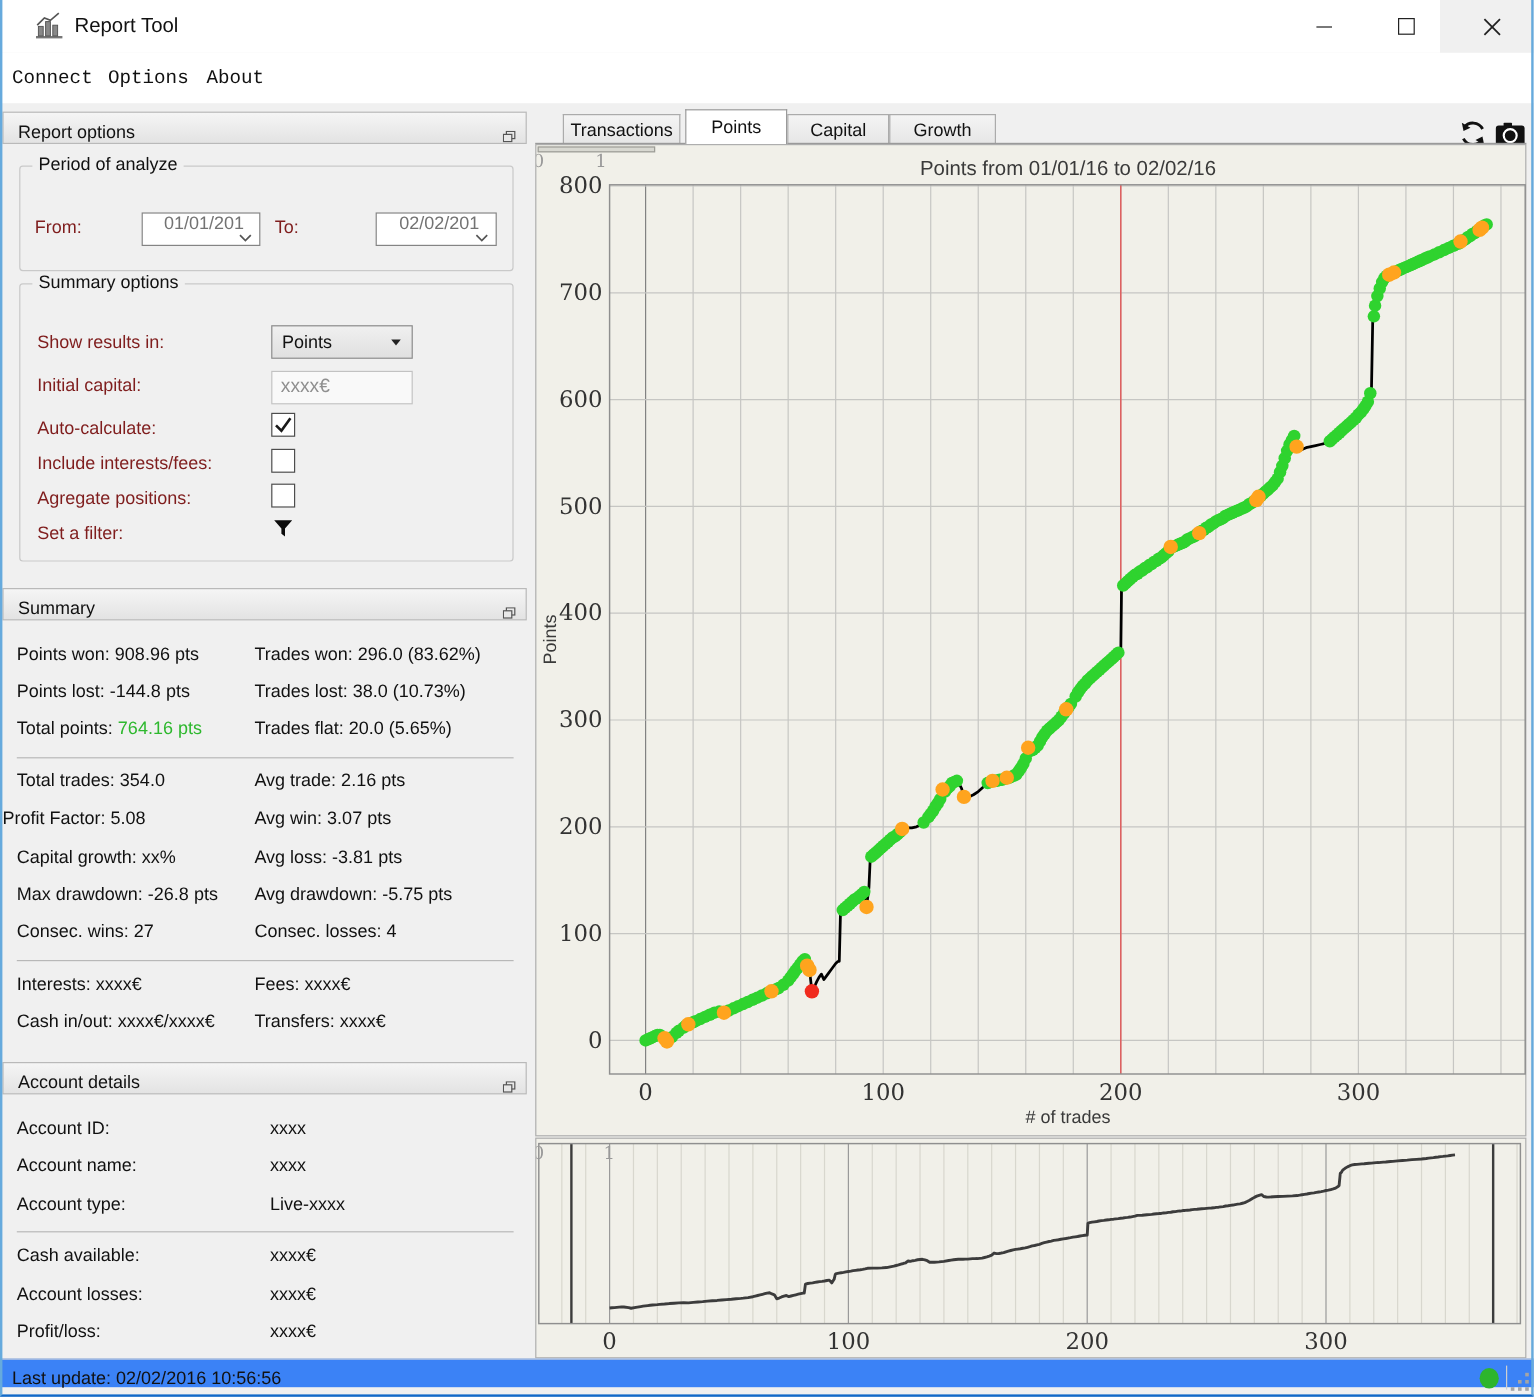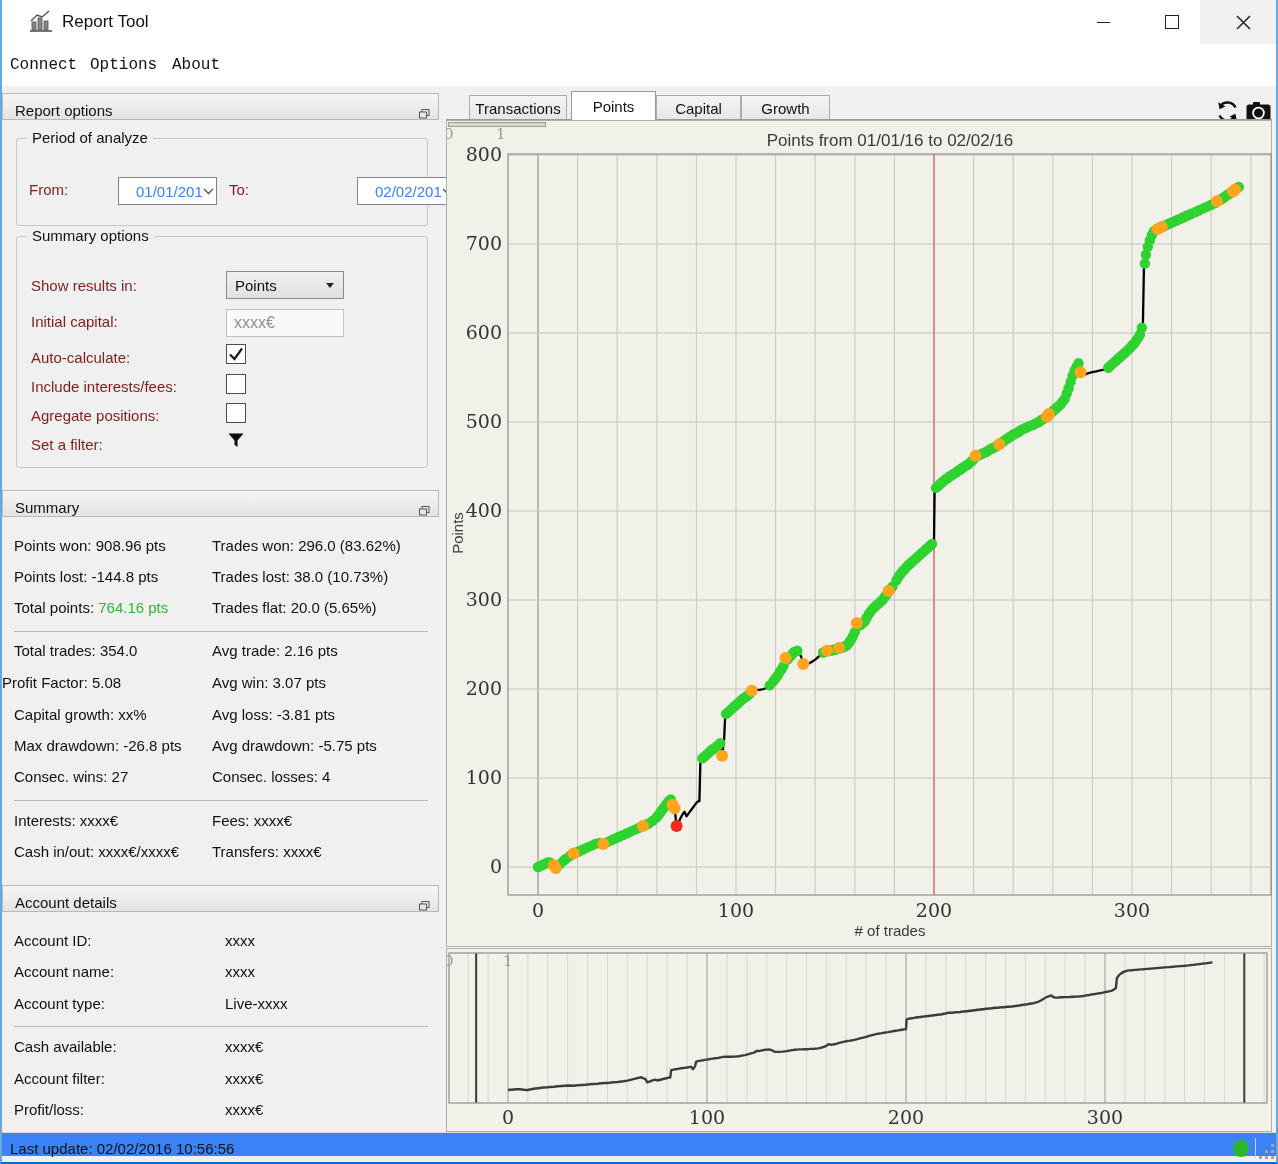--- a/index.html
+++ b/index.html
@@ -17,21 +17,21 @@
   .menu-item{top:6px;height:30px;display:flex;align-items:center;font-size:16px;color:#111;padding:0 6px;}
   
   .panel-header{left:2px;width:437px;height:27px;background:linear-gradient(#f5f5f5,#e3e3e3);
                 border:1px solid #b9b9b9;box-sizing:border-box;display:flex;align-items:flex-end;
                 padding:0 8px 0 12px;font-size:15px;color:#111;}
   .panel-header .spacer{flex:1;}
   .groupbox{border:1px solid #c9c9c9;border-radius:3px;box-sizing:border-box;}
   .grouplabel{position:absolute;top:-10px;left:10px;background:#f0f0f0;padding:0 5px;font-size:15px;color:#111;}
   .lbl{font-size:15px;color:#7f1d1d;white-space:nowrap;}
   .combo-date{background:#fff;border:1px solid #848484;box-sizing:border-box;display:flex;align-items:center;
-              font-size:15px;color:#3b82f6;padding-left:17px;}
+              font-size:15px;color:#737373;padding-left:5px;flex-direction:column;}
   .combo-date .chev{margin-left:auto;margin-right:6px;}
   .combo-gray{background:linear-gradient(#f0f0f0,#e0e0e0);border:1px solid #8a8a8a;box-sizing:border-box;
               display:flex;align-items:center;font-size:15px;color:#111;padding-left:8px;}
   .combo-gray .tri{margin-left:auto;margin-right:9px;width:0;height:0;
                    border-left:4.5px solid transparent;border-right:4.5px solid transparent;border-top:5px solid #222;}
   .input-dis{background:#f9f9f9;border:1px solid #c2c2c2;box-sizing:border-box;display:flex;align-items:center;
              font-size:16px;color:#8f8f8f;padding-left:7px;}
   .checkbox{width:20px;height:20px;background:#fff;border:1px solid #4d4d4d;box-sizing:border-box;}
   .statline{font-size:15px;color:#111;white-space:nowrap;}
   .green-val{color:#2eb82e;}
@@ -122,21 +122,21 @@
   <span class="abs lbl" style="left:12px;top:42px;">From:</span>
   <div class="abs combo-date" style="left:101px;top:38px;width:99px;height:28px;">
     <span>01/01/201</span>
     <span class="chev">
       <svg width="11" height="7" viewBox="0 0 11 7">
           <polyline points="1,1 5.5,5.5 10,1" fill="none" stroke="#555" stroke-width="1.4"></polyline>
         </svg>
     </span>
   </div>
   <span class="abs lbl" style="left:212px;top:42px;">To:</span>
-  <div class="abs combo-date" style="left:296px;top:38px;width:101px;height:28px;margin-left:44px;">
+  <div class="abs combo-date" style="left:296px;top:38px;width:101px;height:28px;">
     <span>02/02/201</span>
     <span class="chev">
       <svg width="11" height="7" viewBox="0 0 11 7">
           <polyline points="1,1 5.5,5.5 10,1" fill="none" stroke="#555" stroke-width="1.4"></polyline>
         </svg>
     </span>
   </div>
 </div>
 
 <div class="abs groupbox" style="left:16px;top:236px;width:412px;height:232px;">
@@ -227,21 +227,21 @@
 <span class="abs statline" style="left:225px;top:932px;">xxxx</span>
 <span class="abs statline" style="left:14px;top:963px;">Account name:</span>
 <span class="abs statline" style="left:225px;top:963px;">xxxx</span>
 <span class="abs statline" style="left:14px;top:995px;">Account type:</span>
 <span class="abs statline" style="left:225px;top:995px;">Live-xxxx</span>
 
 <div class="abs hr" style="left:14px;top:1026px;width:414px;"></div>
 
 <span class="abs statline" style="left:14px;top:1038px;">Cash available:</span>
 <span class="abs statline" style="left:225px;top:1038px;">xxxx€</span>
-<span class="abs statline" style="left:14px;top:1070px;">Account filter:</span>
+<span class="abs statline" style="left:14px;top:1070px;">Account losses:</span>
 <span class="abs statline" style="left:225px;top:1070px;">xxxx€</span>
 <span class="abs statline" style="left:14px;top:1101px;">Profit/loss:</span>
 <span class="abs statline" style="left:225px;top:1101px;">xxxx€</span>
 
 <div class="abs tab inactive" style="left:448px;width:98px;margin-left:21px;">
     <span>Transactions</span>
   </div>
 <div class="abs tab active" style="left:571px;width:85px;">
     <span>Points</span>
   </div>

